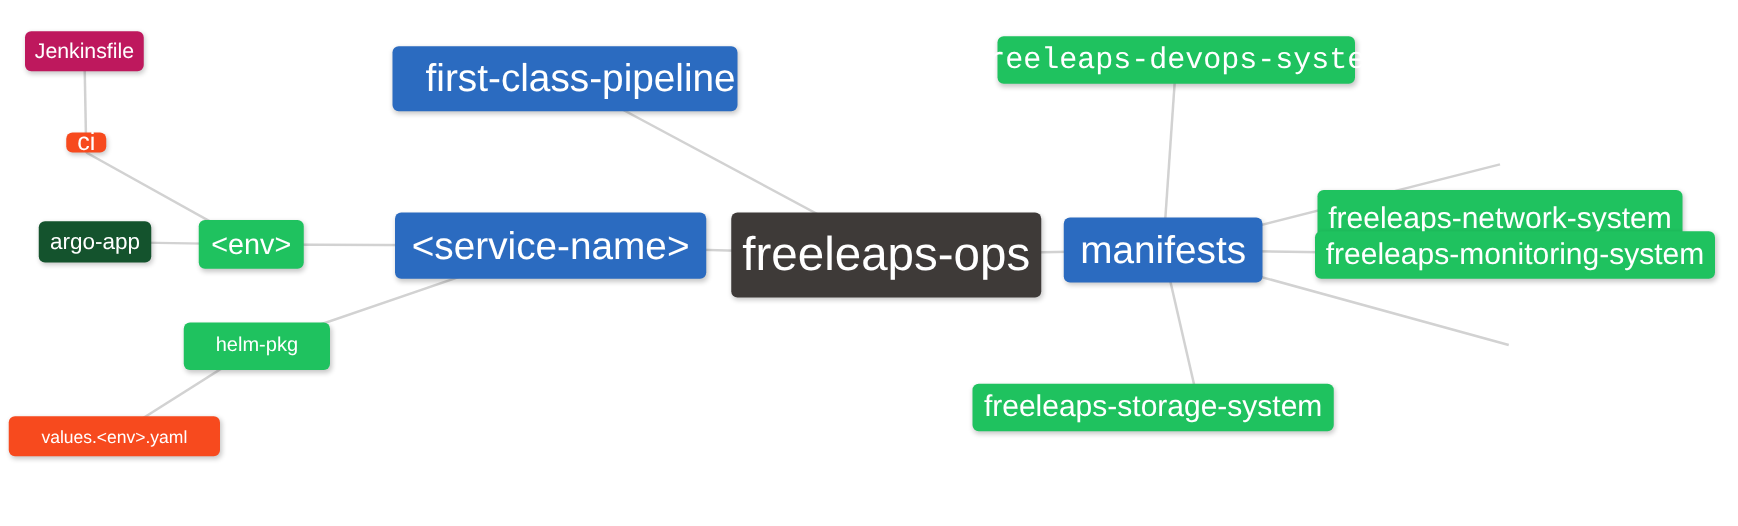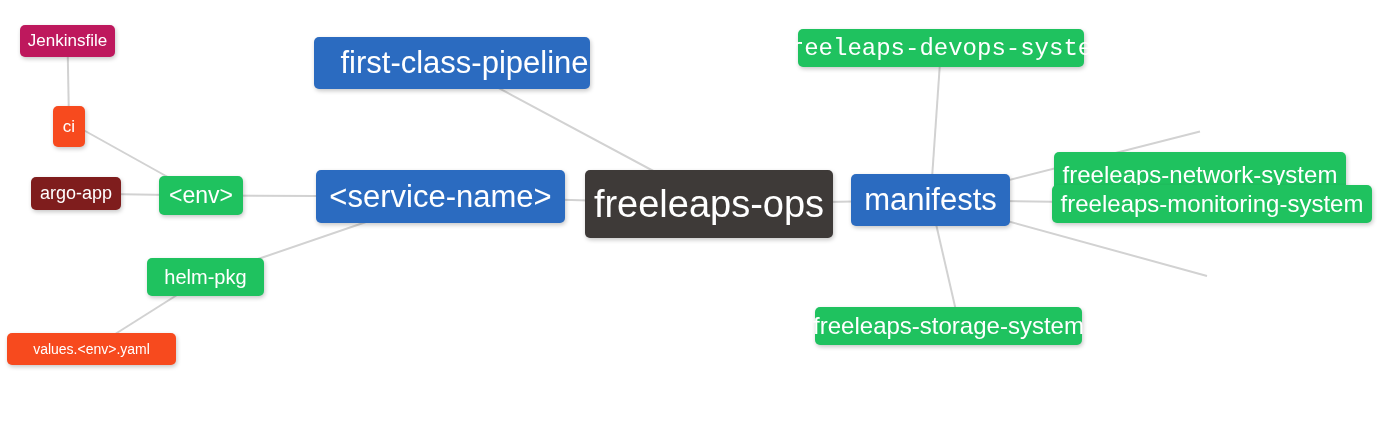--- a/index.html
+++ b/index.html
@@ -63,39 +63,39 @@
     </div>
     <div class="node" style="left: 316px; top: 170px; width: 249px; height: 53px; background: rgb(43, 107, 192); font-size: 31px;">
       <span>&lt;service-name&gt;</span>
     </div>
     <div class="node" style="left: 851px; top: 174px; width: 159px; height: 52px; background: rgb(43, 107, 192); font-size: 31px;">
       <span>manifests</span>
     </div>
     <div class="node" style="left: 159px; top: 176px; width: 84px; height: 39px; background: rgb(31, 194, 95); font-size: 23px; text-align: center;">
       <span>&lt;env&gt;</span>
     </div>
-    <div class="node" style="left: 147px; top: 258px; width: 117px; height: 38px; background: rgb(31, 194, 95); font-size: 20px;">
+    <div class="node" style="left: 147px; top: 258px; width: 117px; height: 38px; background: rgb(31, 194, 95); font-size: 16px;">
       <span>helm-pkg</span>
     </div>
     <div class="node" style="left: 798px; top: 29px; width: 286px; height: 38px; background: rgb(31, 194, 95); font-size: 24px; font-family: Liberation Mono, monospace;">
       <span>freeleaps-devops-system</span>
     </div>
     <div class="node" style="left: 1054px; top: 112px; width: 292px; height: 46px; background: rgb(31, 194, 95); font-size: 24px; margin-top: 40px;">
       <span>freeleaps-network-system</span>
     </div>
     <div class="node" style="left: 1052px; top: 185px; width: 320px; height: 38px; background: rgb(31, 194, 95); font-size: 24px;">
       <span>freeleaps-monitoring-system</span>
     </div>
-    <div class="node" style="left: 815px; top: 307px; width: 267px; height: 38px; background: rgb(31, 194, 95); font-size: 24px; text-align: right;">
+    <div class="node" style="left: 778px; top: 307px; width: 289px; height: 38px; background: rgb(31, 194, 95); font-size: 24px; text-align: right;">
       <span>freeleaps-storage-system</span>
     </div>
-    <div class="node" style="left: 53px; top: 106px; width: 32px; height: 41px; background: rgb(247, 74, 30); font-size: 17px;">
+    <div class="node" style="left: 53px; top: 106px; width: 32px; height: 16px; background: rgb(247, 74, 30); font-size: 20px;">
       <span>ci</span>
     </div>
-    <div class="node" style="left: 31px; top: 177px; width: 90px; height: 33px; background: #7f1d1d; font-size: 18px;">
+    <div class="node" style="left: 31px; top: 177px; width: 90px; height: 33px; background: #14532d; font-size: 18px;">
       <span>argo-app</span>
     </div>
     <div class="node" style="left: 7px; top: 333px; width: 169px; height: 32px; background: rgb(247, 74, 30); font-size: 14px;">
       <span>values.&lt;env&gt;.yaml</span>
     </div>
     <div class="node" style="left: 20px; top: 25px; width: 95px; height: 32px; background: #be185d; font-size: 17px;">
       <span>Jenkinsfile</span>
     </div>
   </div>
 

